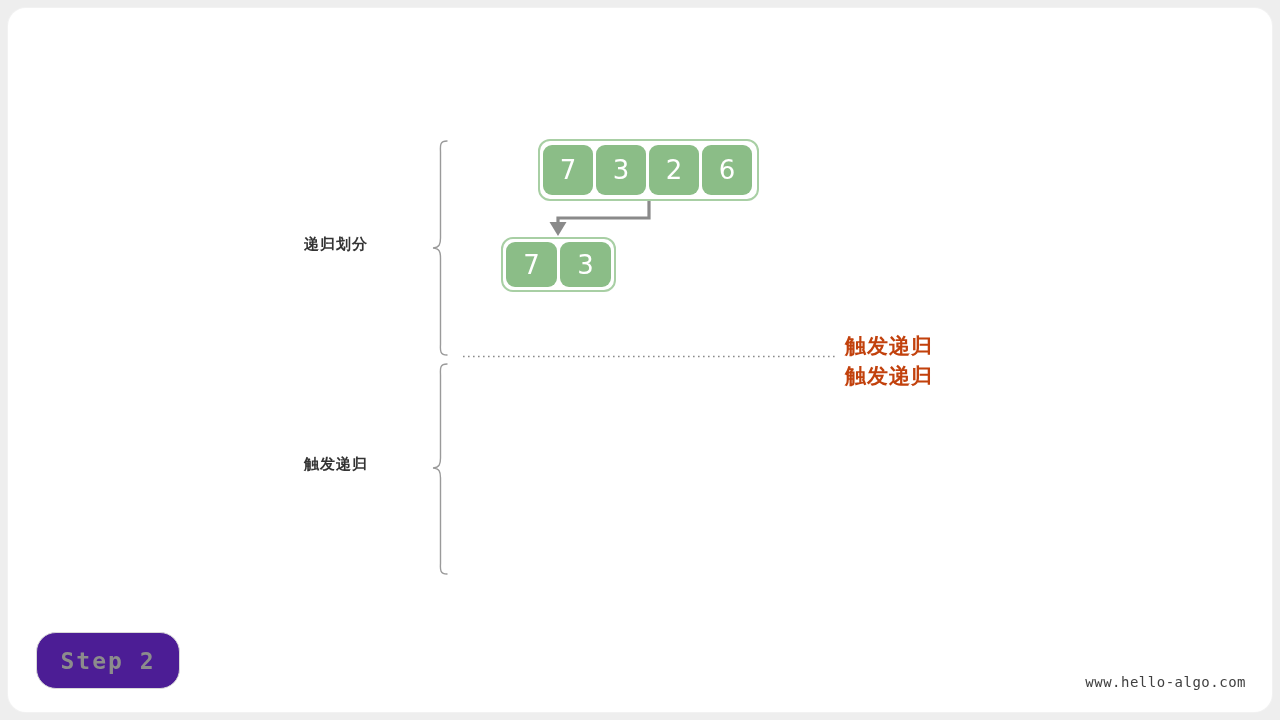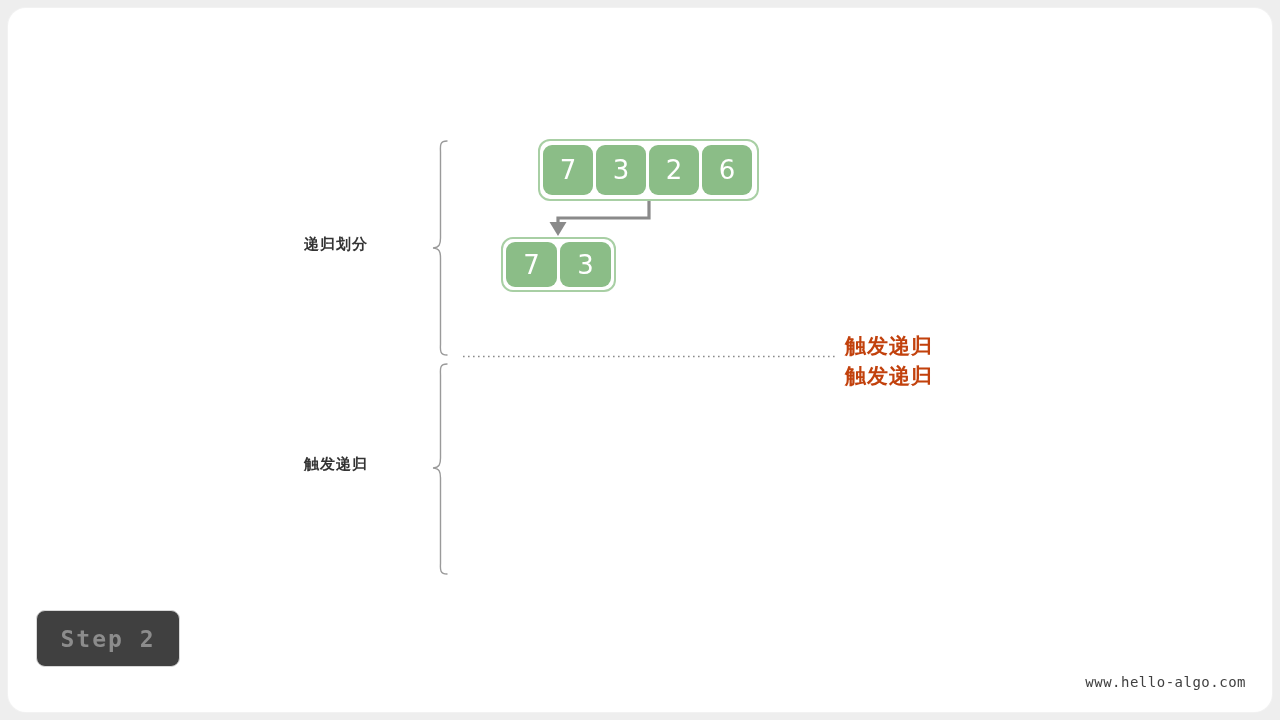--- a/index.html
+++ b/index.html
@@ -106,27 +106,27 @@
     line-height: 30px;
     letter-spacing: 1px;
     white-space: nowrap;
     font-family: "DejaVu Sans", "Liberation Sans", sans-serif;
   }
 
   
   #step-badge {
     position: absolute;
     left: 36px;
-    top: 610px;
+    top: 632px;
     width: 144px;
     height: 57px;
     box-sizing: border-box;
     border: 1px solid #d8d8d8;
-    border-radius: 9px;
-    background: #404040;
+    border-radius: 20px;
+    background: #4c1d95;
     display: flex;
     align-items: center;
     justify-content: center;
     color: #8c8c8c;
     font-size: 23px;
     font-weight: bold;
     letter-spacing: 2px;
     font-family: "DejaVu Sans Mono", "Liberation Mono", monospace;
   }
 

